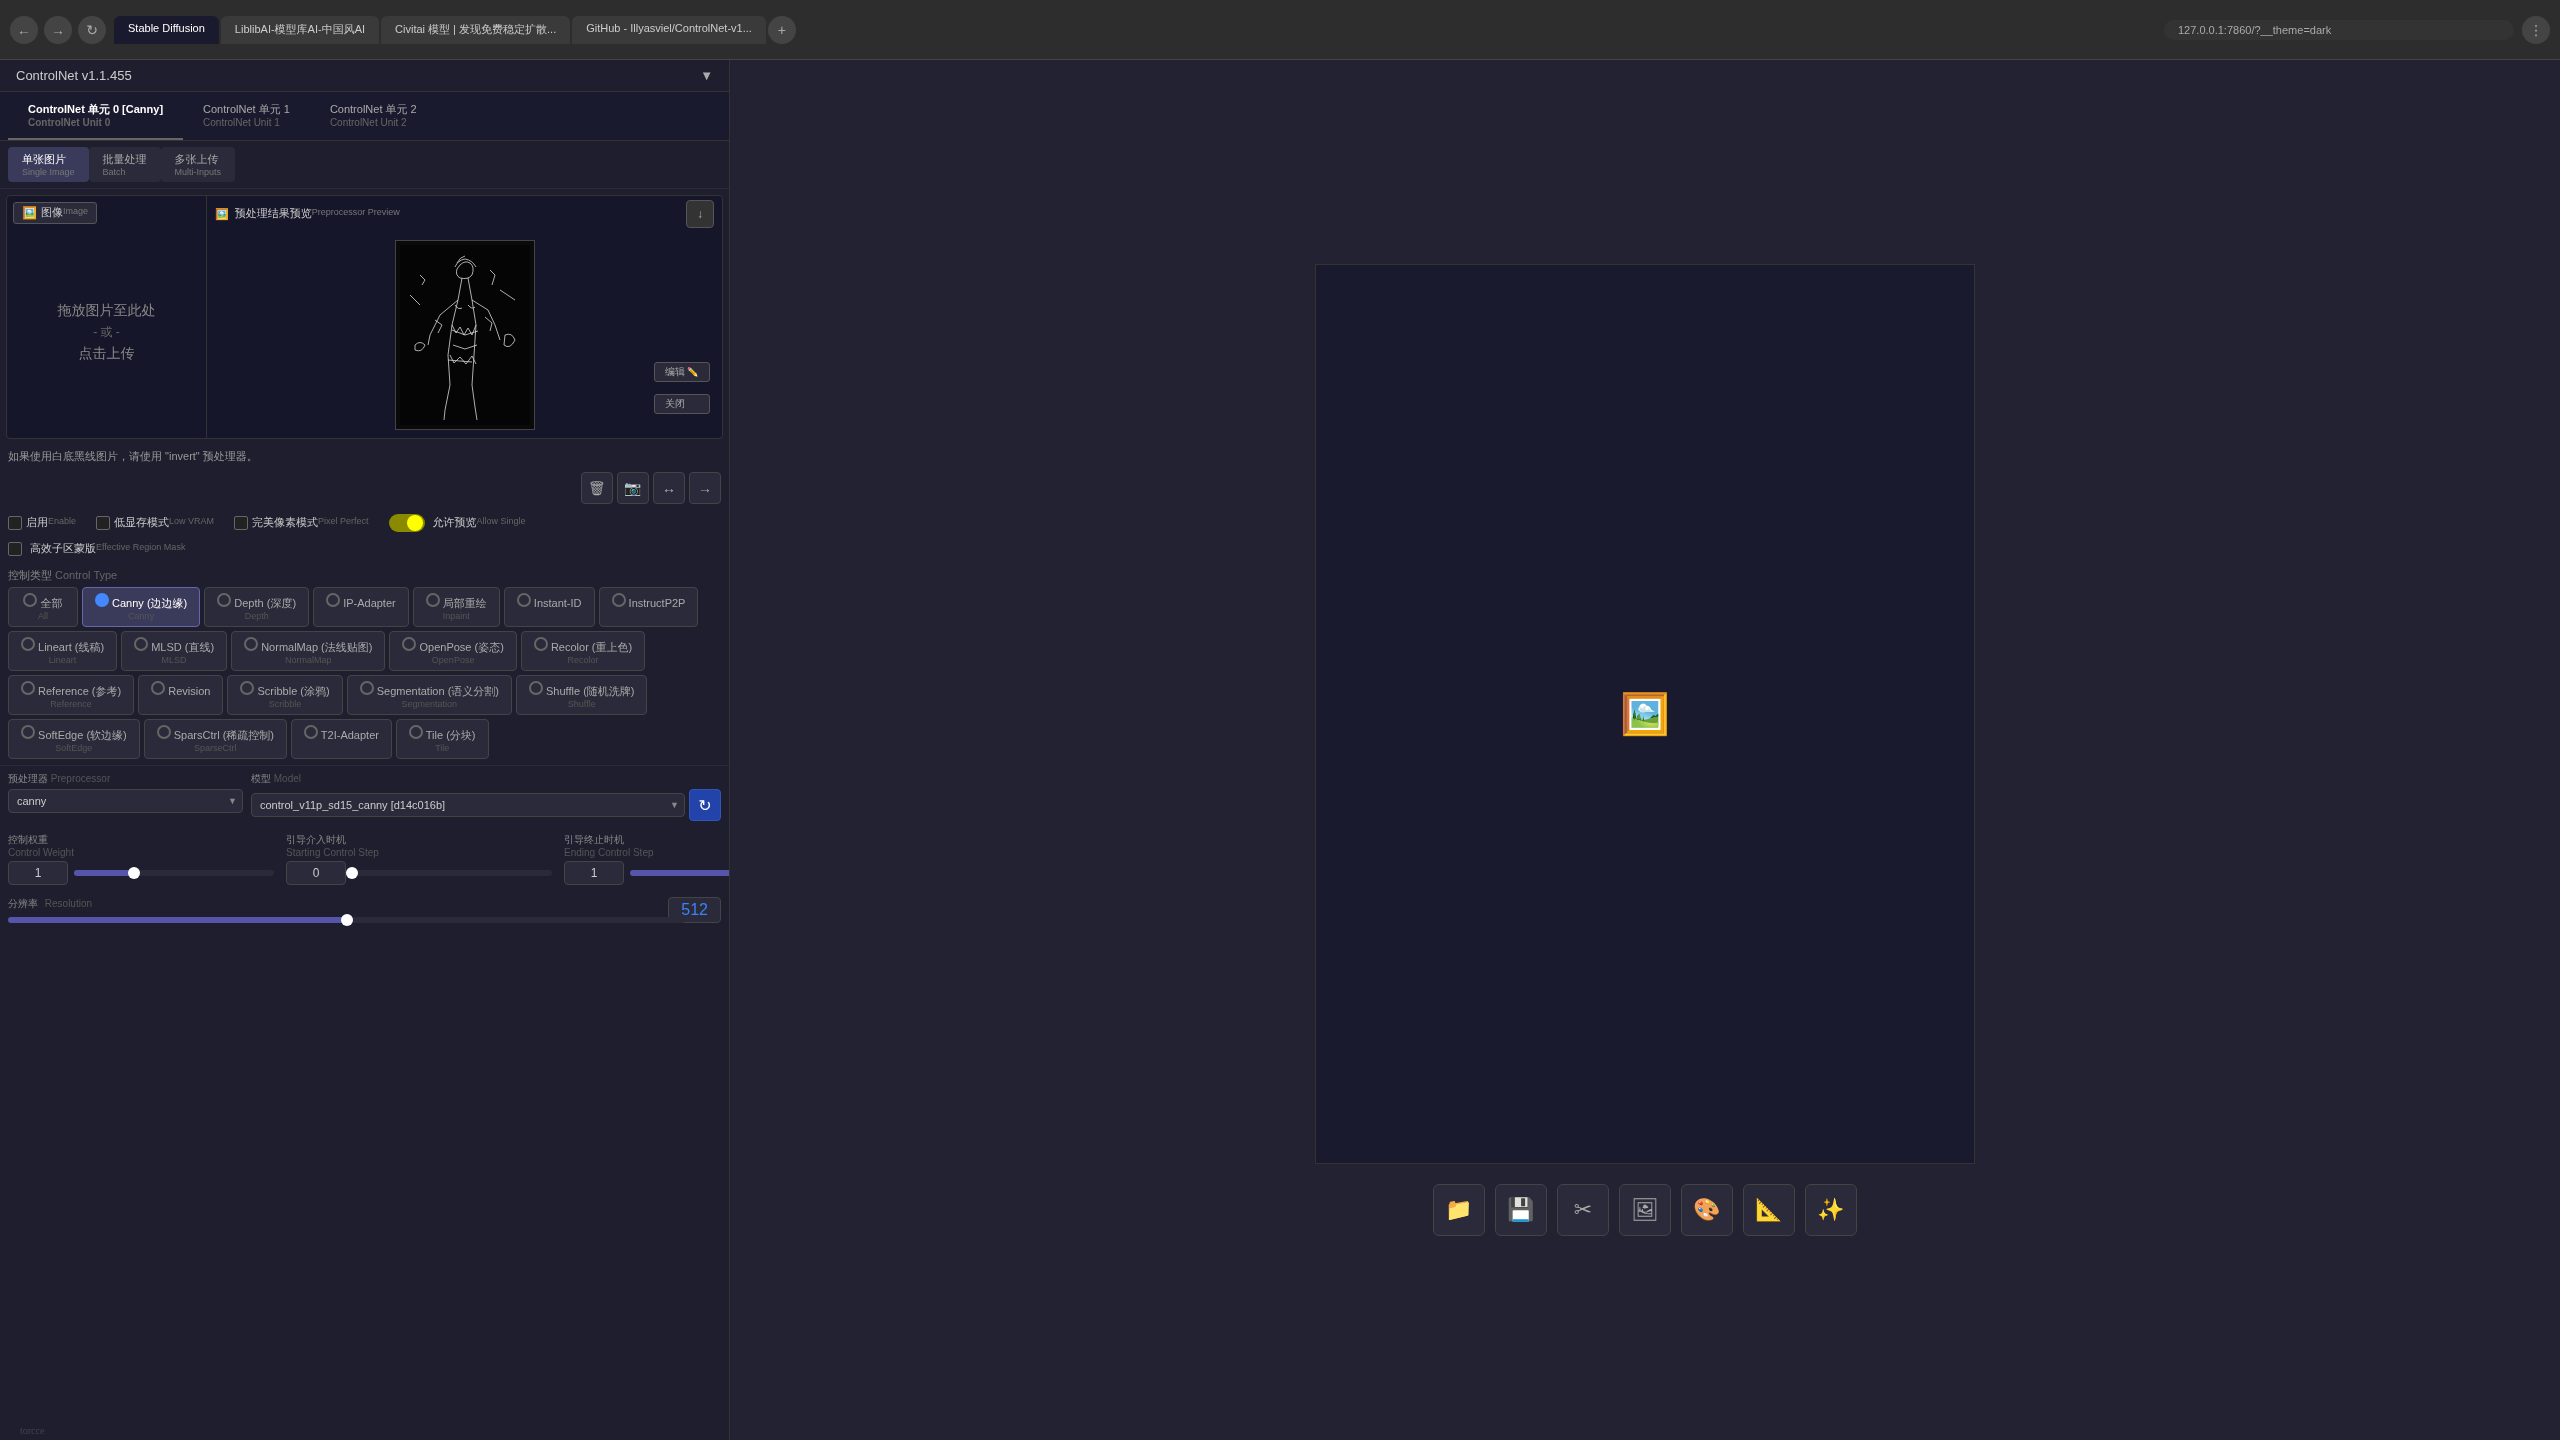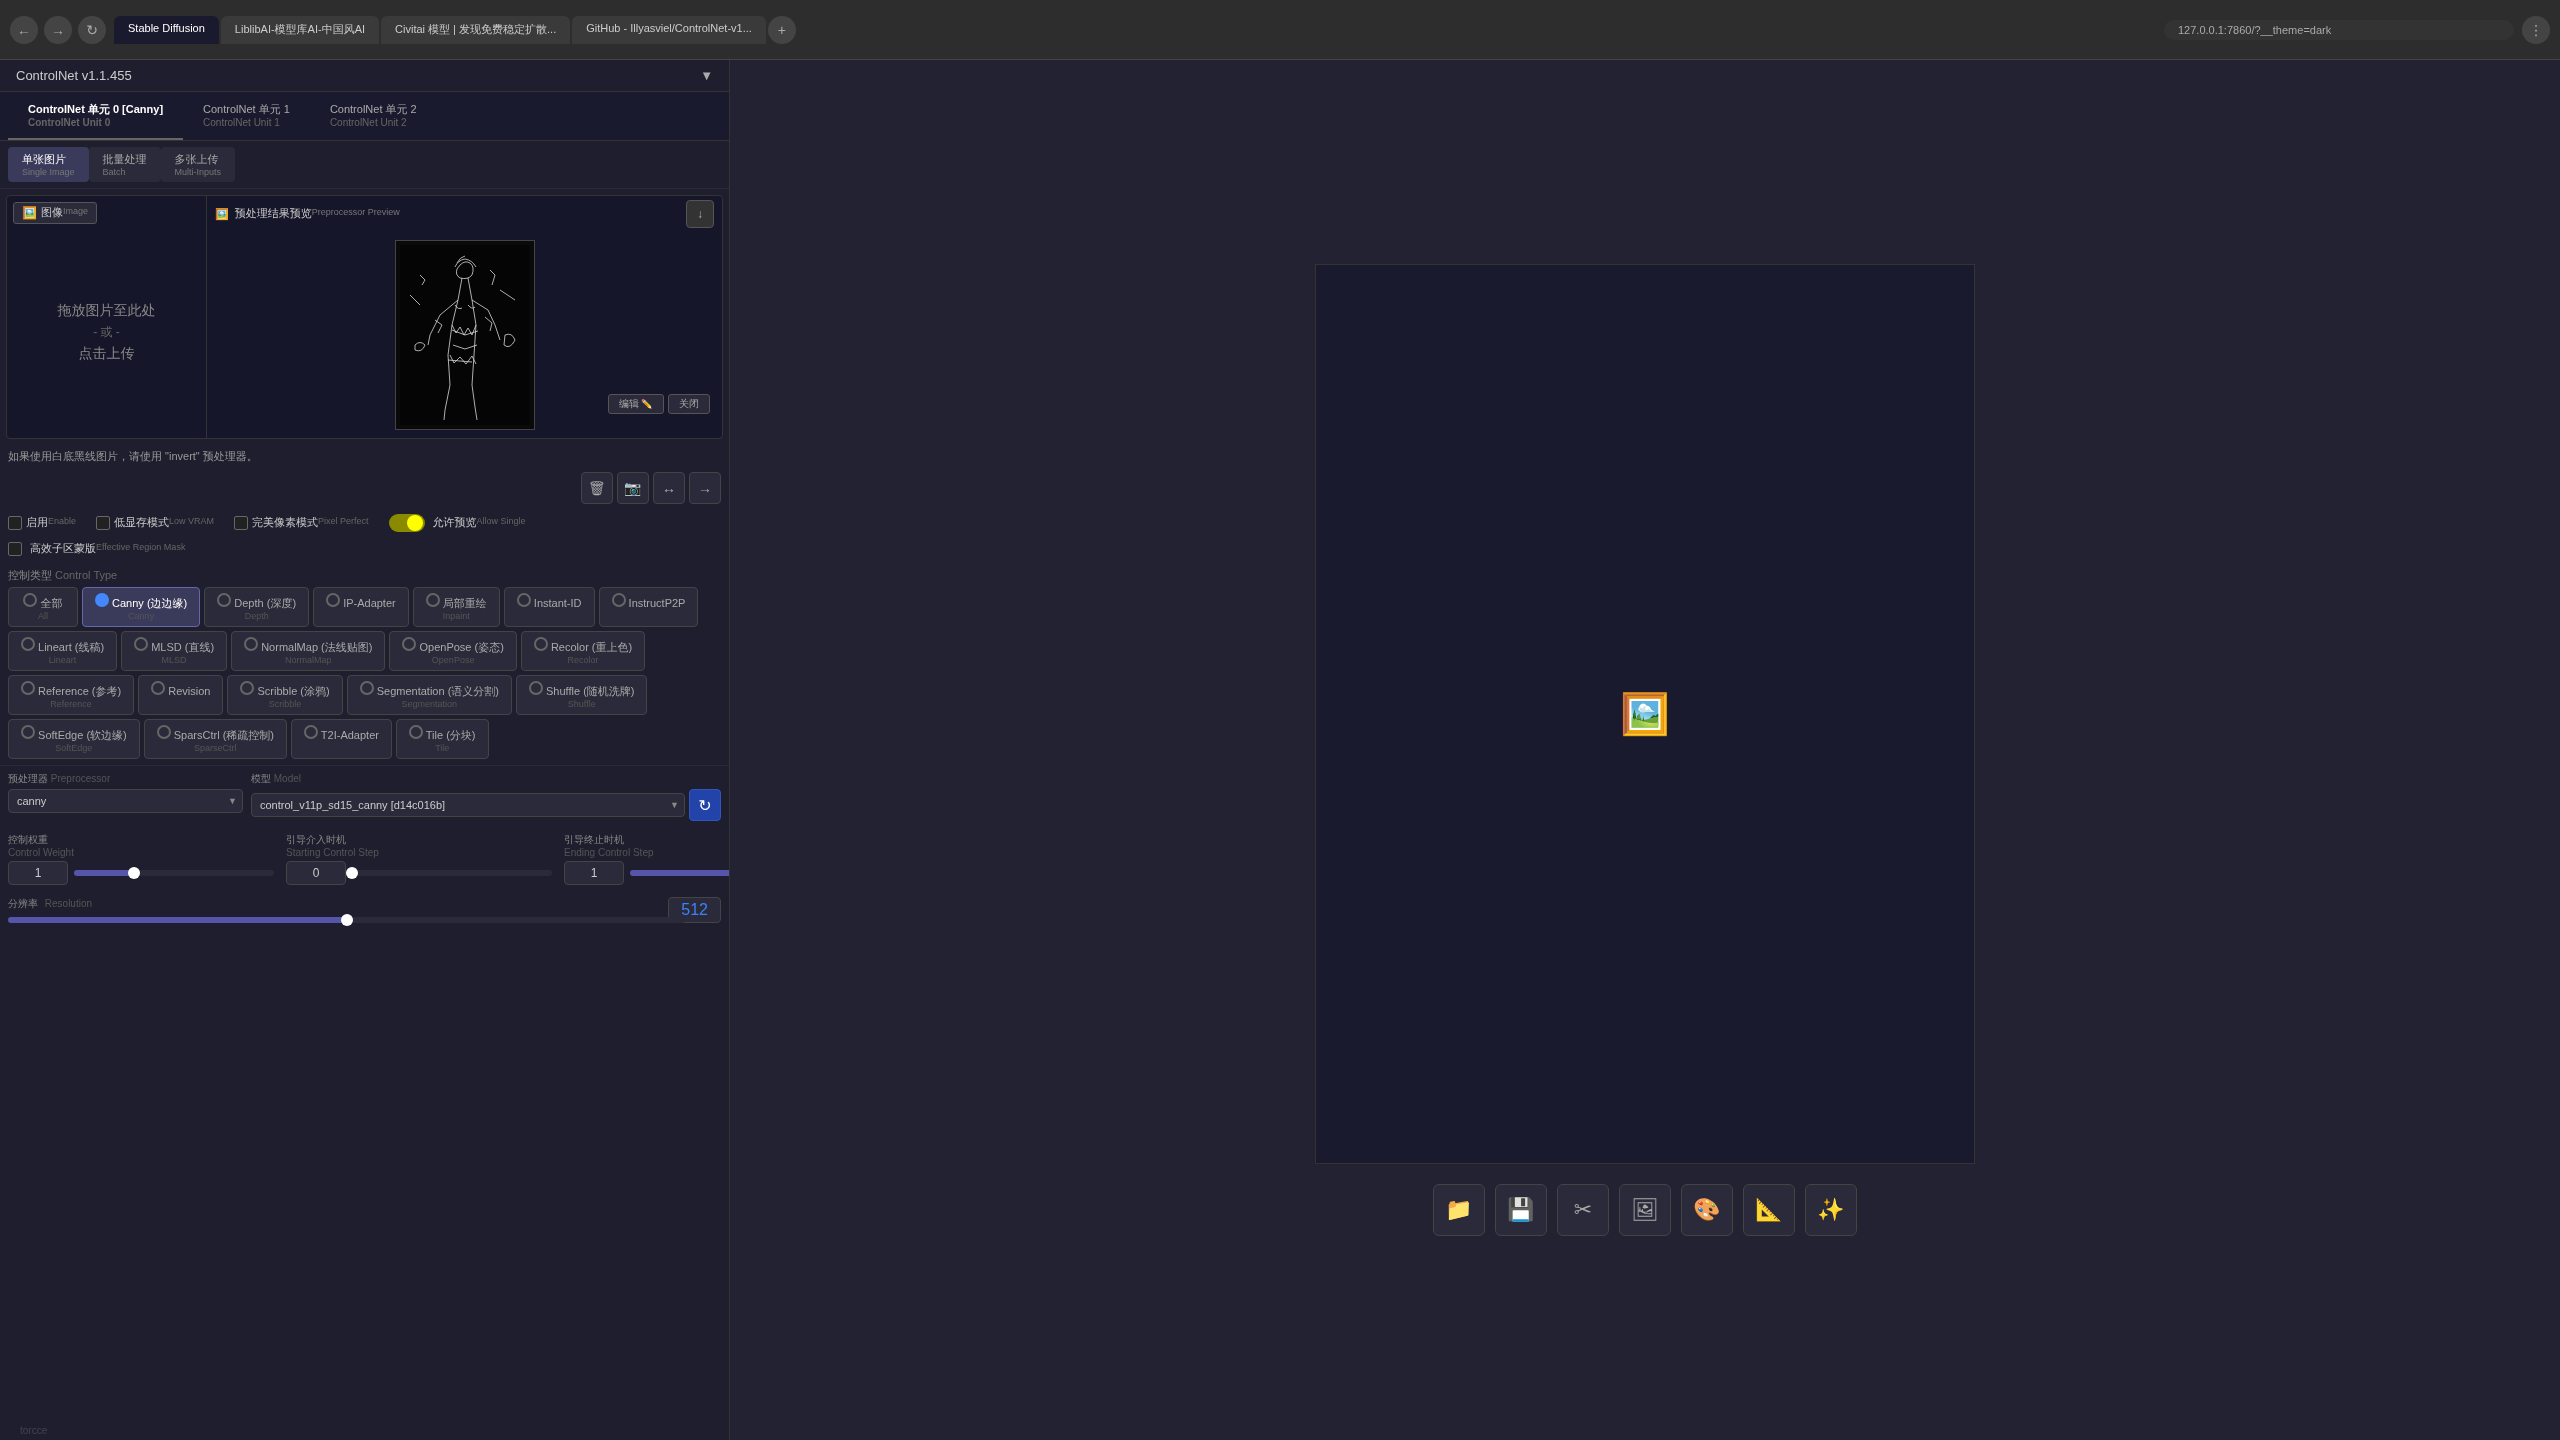--- a/index.html
+++ b/index.html
@@ -398,20 +398,21 @@
       font-size: 10px;
       color: #aaa;
       cursor: pointer;
     }
     .watermark {
       position: absolute;
       bottom: 4px;
       left: 20px;
       font-size: 10px;
       color: rgba(255,255,255,0.15);
+      font-family: Liberation Serif, serif;
     }
   </style>
 </head>
 <body>
 
 <div class="browser-bar">
   <div class="browser-controls">
     <div class="browser-btn">←</div>
     <div class="browser-btn">→</div>
     <div class="browser-btn">↻</div>
@@ -526,21 +527,21 @@
                 <path d="M55,22 Q58,15 65,14 Q72,15 76,22"></path>
                 <path d="M57,18 Q60,12 65,11"></path>
 
                 <path d="M52,80 L56,88 L60,82 L64,90 L68,83 L72,90 L76,80"></path>
                 <path d="M50,110 L54,118 L60,112 L66,119 L72,111 L76,119"></path>
               </g>
             </svg>
           </div>
         </div>
 
-        <div style="position:absolute;right:12px;bottom:24px;display:flex;flex-direction:row;gap:4px;">
+        <div style="position:absolute;right:12px;bottom:24px;display:flex;flex-direction:column;gap:12px;">
           <div class="edit-btn">
             <span>编辑</span>
             <span style="font-size:9px;">✏️</span>
           </div>
           <div class="close-btn">关闭</div>
         </div>
       </div>
     </div>
 
     <div class="invert-notice">如果使用白底黑线图片，请使用 "invert" 预处理器。</div>

